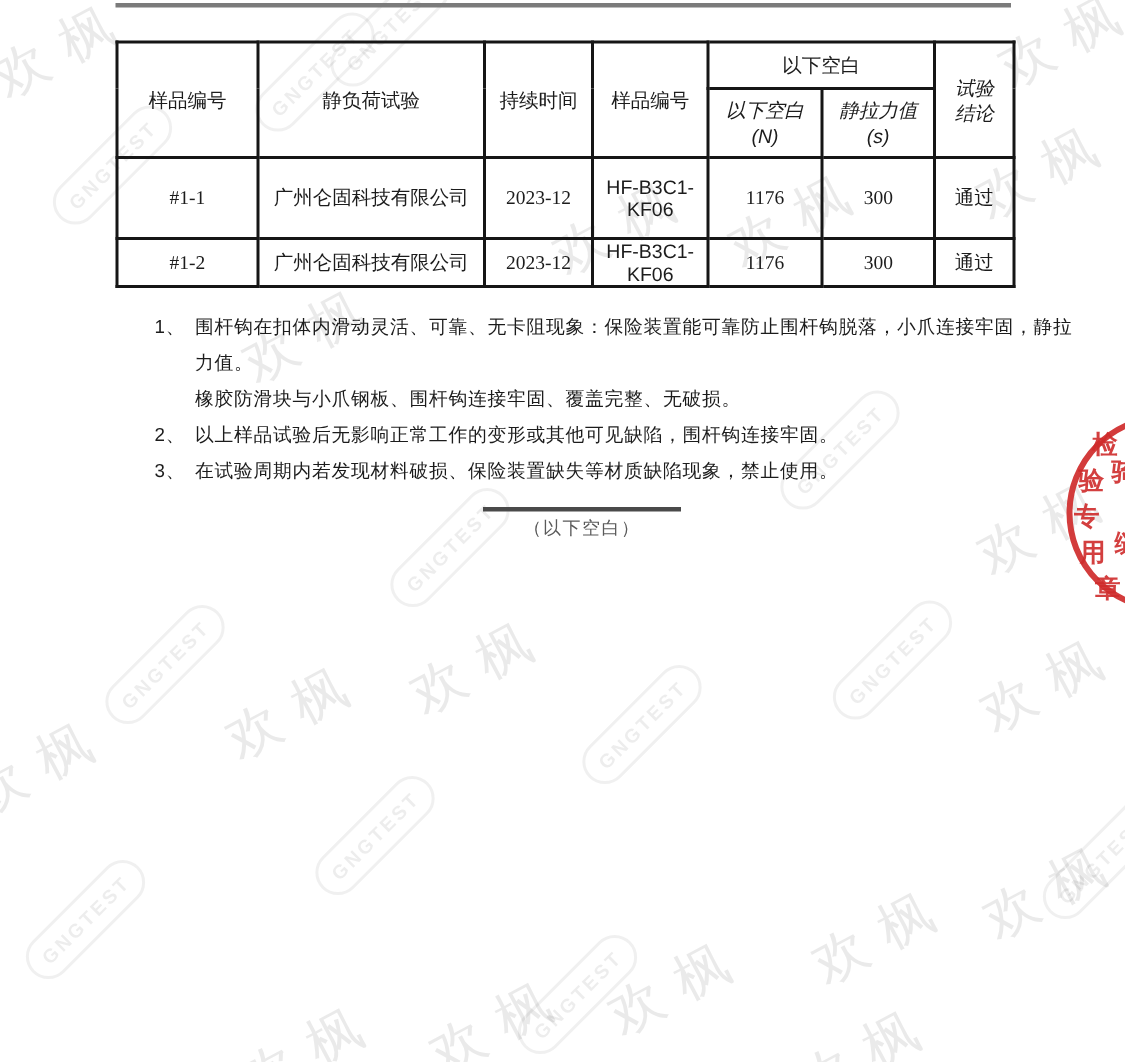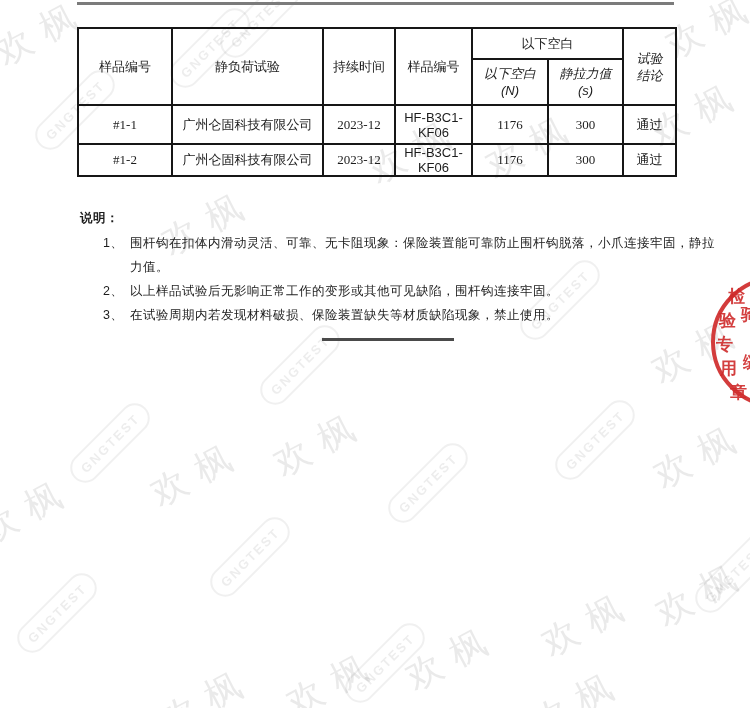--- a/index.html
+++ b/index.html
@@ -49,21 +49,21 @@
     border:2px solid #161616;
     text-align:center;vertical-align:middle;
     padding:0 1px;
     font-weight:normal;
     font-size:13px;
     color:#1c1c1c;
     overflow:hidden;
   }
   tr.hrow1{height:31px;}
   tr.hrow2{height:46px;}
-  tr.drow1{height:39px;}
+  tr.drow1{height:54px;}
   tr.drow2{height:32px;}
   .pre{white-space:pre-line;line-height:17px;font-style:italic;}
   .serif-bold{font-family:"Liberation Serif",serif;font-weight:bold;font-size:13.5px;}
   .model-cell{font-family:Liberation Sans, sans-serif;font-size:10.5px;letter-spacing:0;}
   .mfr-cell{font-size:12.5px;}
   
   .notes{position:absolute;left:80px;top:206px;width:645px;font-size:12.5px;line-height:24px;letter-spacing:0.5px;}
   .notes-title{font-weight:bold;margin-bottom:1px;}
   .note-item{display:flex;margin-top:0;}
   .note-num{width:27px;flex:none;padding-left:23px;box-sizing:content-box;}
@@ -184,42 +184,43 @@
           <td class="serif-bold">2023-12</td>
           <td class="model-cell">HF-B3C1-KF06</td>
           <td class="serif-bold">1176</td>
           <td class="serif-bold">300</td>
           <td>通过</td>
         </tr>
       </tbody>
     </table>
 
     <div class="notes">
-      <div class="notes-title">说明：</div>
       <div class="note-item">
         <span class="note-num">1、</span>
         <span class="note-body">
           <span class="note-line">围杆钩在扣体内滑动灵活、可靠、无卡阻现象：保险装置能可靠防止围杆钩脱落，小爪连接牢固，静拉力值。</span>
+          <span class="note-line">橡胶防滑块与小爪钢板、围杆钩连接牢固、覆盖完整、无破损。</span>
         </span>
       </div>
       <div class="note-item">
         <span class="note-num">2、</span>
         <span class="note-body">
           <span class="note-line">以上样品试验后无影响正常工作的变形或其他可见缺陷，围杆钩连接牢固。</span>
         </span>
       </div>
       <div class="note-item">
         <span class="note-num">3、</span>
         <span class="note-body">
           <span class="note-line">在试验周期内若发现材料破损、保险装置缺失等材质缺陷现象，禁止使用。</span>
         </span>
       </div>
     </div>
 
     <div class="blank-rule"></div>
+    <div class="blank-label">（以下空白）</div>
 
     <svg class="stamp" width="49" height="136" viewBox="0 0 49 136">
       <circle cx="76" cy="68" r="64" fill="none" stroke="#cf2b2b" stroke-width="4" opacity="0.92"></circle>
       <g fill="#cf2b2b" font-size="17" font-weight="bold" font-family="Liberation Serif, serif" opacity="0.9">
         <text x="27" y="28">检</text>
         <text x="18" y="52">验</text>
         <text x="15" y="76">专</text>
         <text x="19" y="100">用</text>
         <text x="29" y="124">章</text>
         <text x="40" y="46">骑</text>

